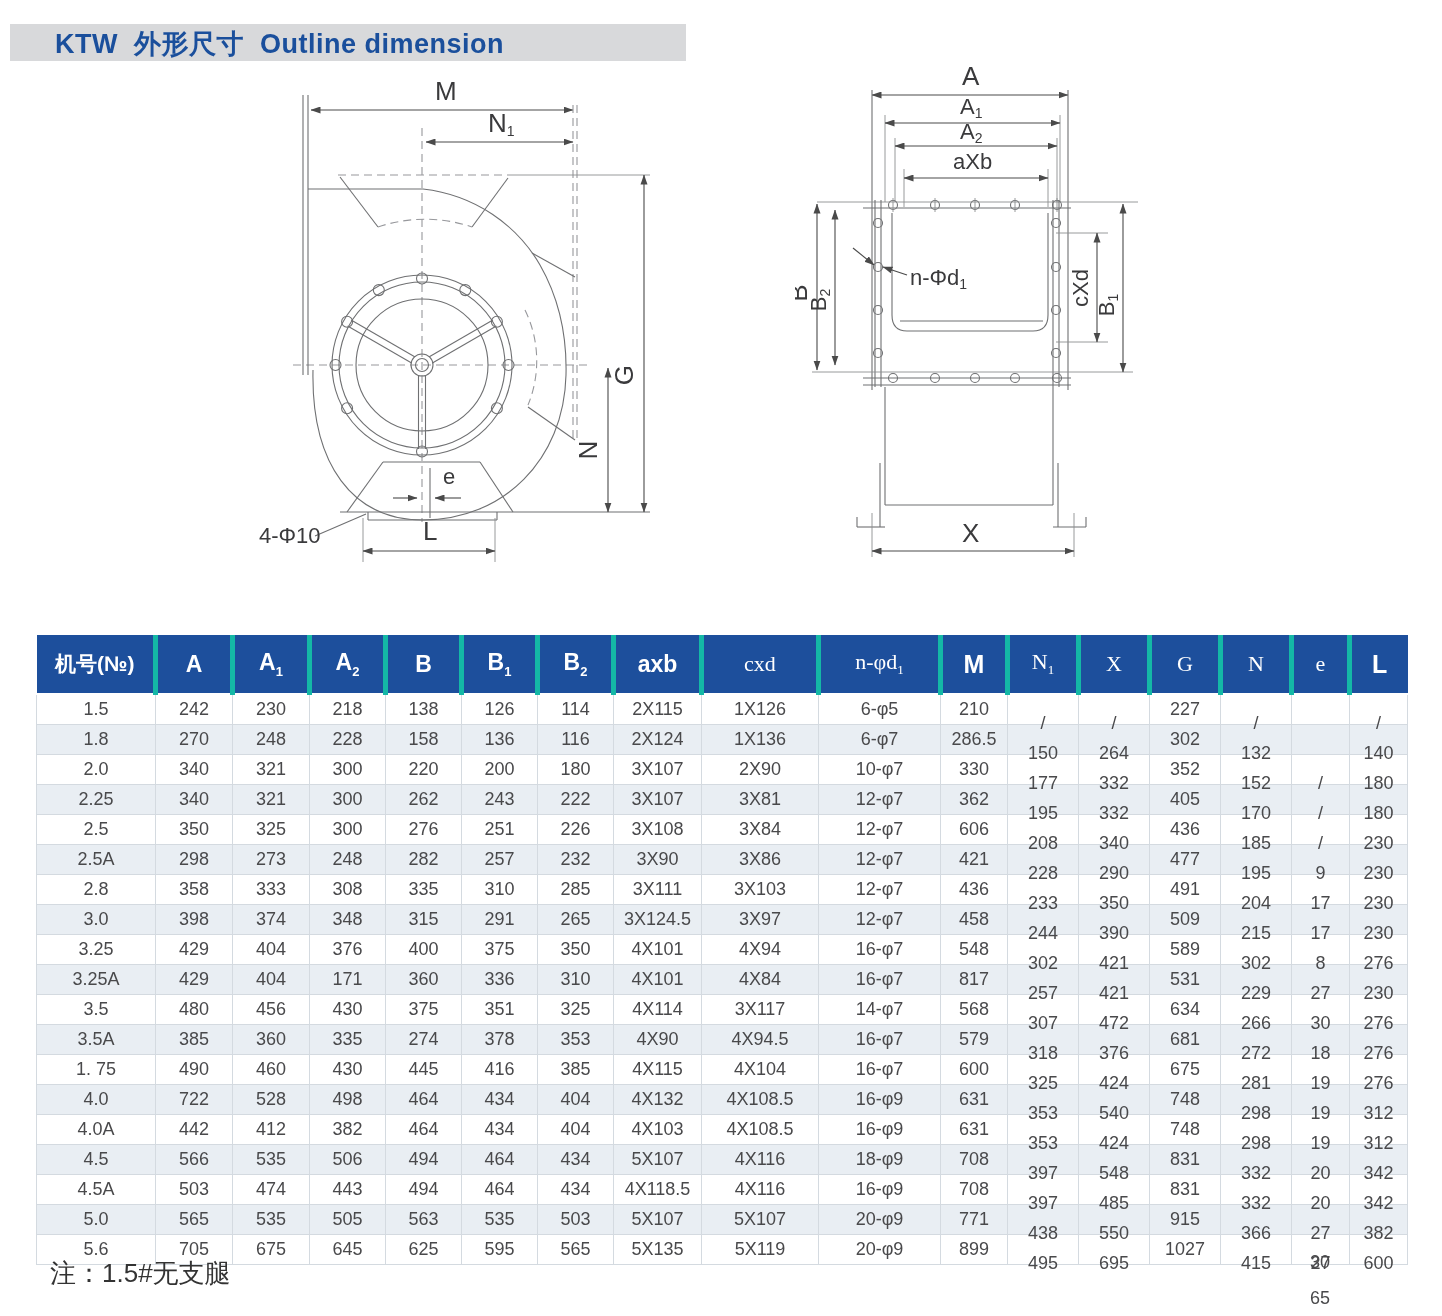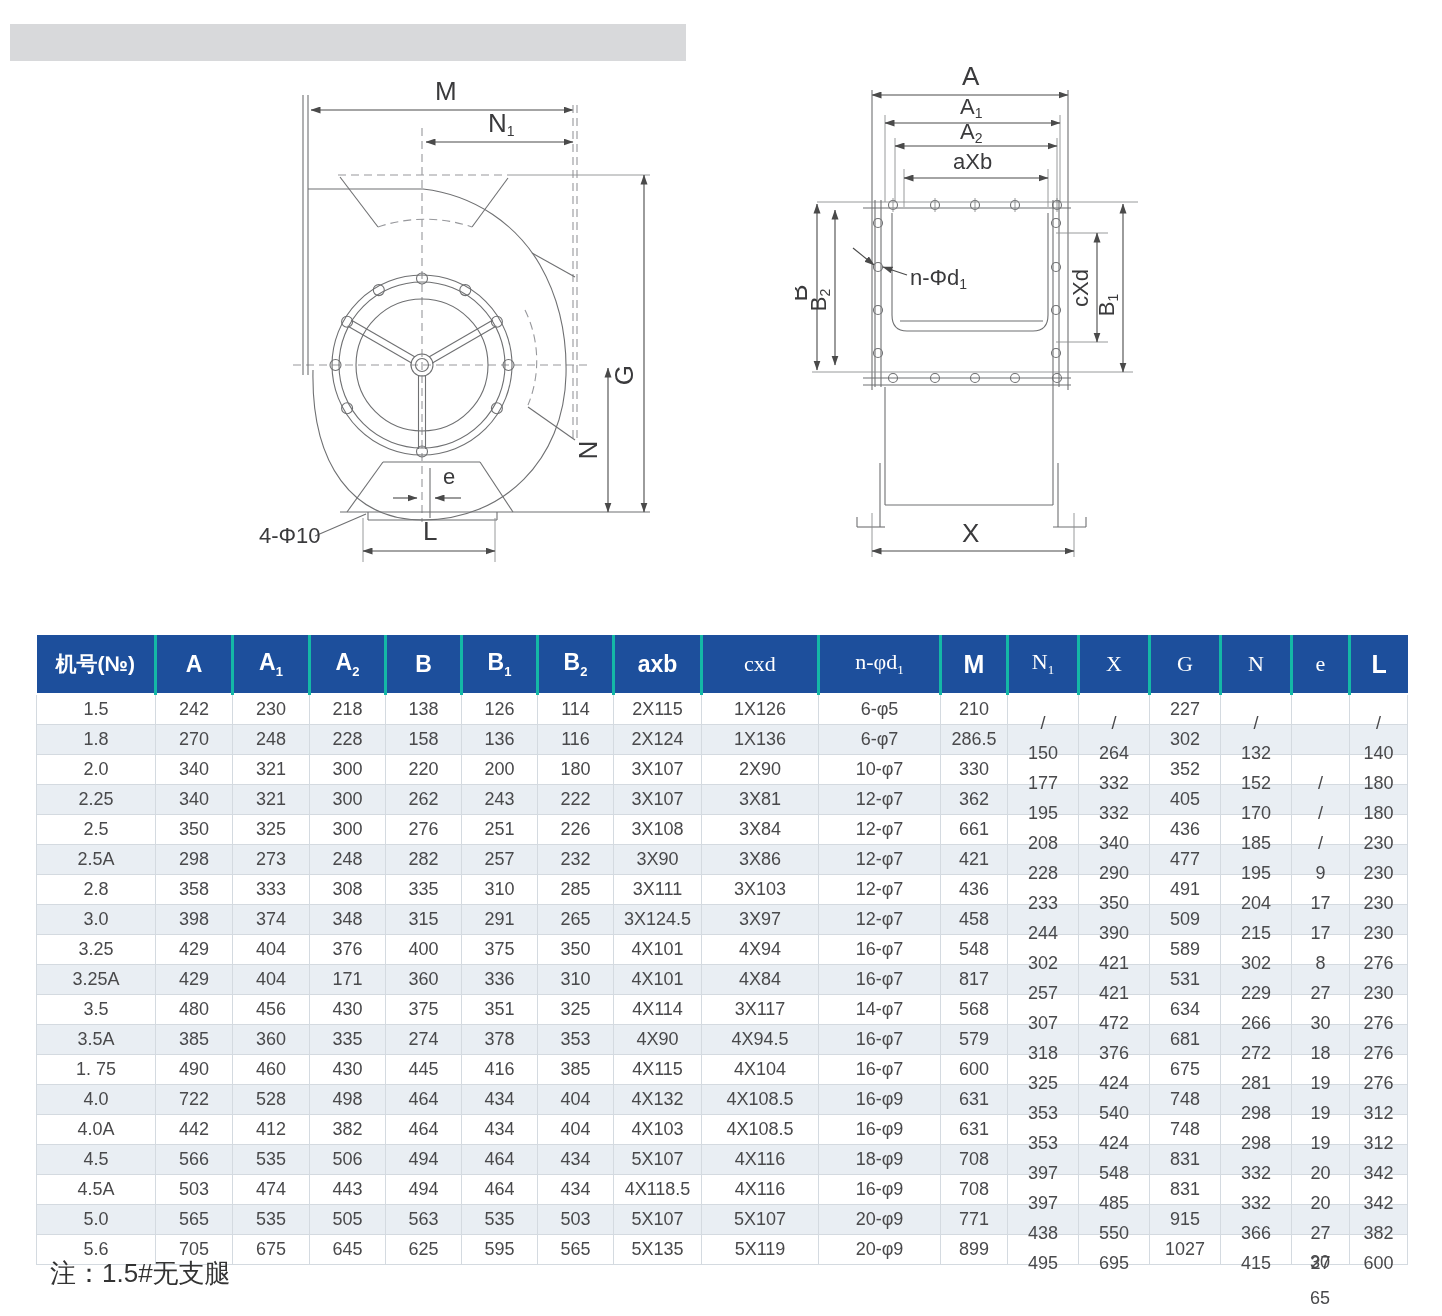--- a/index.html
+++ b/index.html
@@ -19,21 +19,21 @@
   .dash{stroke:#97989c;stroke-width:1.1;fill:none;stroke-dasharray:8 5;}
   .dim{stroke:#4a4a4a;stroke-width:1.1;fill:none;}
   .lbl{fill:#3a3a3c;font-family:"Liberation Sans",sans-serif;font-size:22px;}
   .lbl-big{fill:#3a3a3c;font-family:"Liberation Sans",sans-serif;font-size:26px;}
   .sub-t{font-size:14px;}
 
   
   #dim-table{position:absolute;left:36px;top:635px;width:1371px;border-collapse:collapse;
     table-layout:fixed;}
   #dim-table thead th{background:#1d4f9c;color:#ffffff;height:58px;text-align:center;
-    vertical-align:middle;border-right:3px solid #14b8a6;border-bottom:2px solid #ffffff;padding:0;}
+    vertical-align:middle;border-right:5px solid #14b8a6;border-bottom:2px solid #ffffff;padding:0;}
   #dim-table thead th:last-child{border-right:none;}
   th.sans-bold{font-family:"Liberation Sans",sans-serif;font-weight:bold;font-size:23px;}
   th.sans-bold-big{font-family:"Liberation Sans",sans-serif;font-weight:bold;font-size:25px;}
   th.sans-bold-sm{font-family:"Liberation Sans",sans-serif;font-weight:bold;font-size:21px;}
   th.serif{font-family:"Liberation Serif",serif;font-weight:normal;font-size:22px;}
   th sub{font-size:13px;}
   #dim-table tbody td{height:29px;padding:0;text-align:center;vertical-align:middle;
     border:1px solid #d4dae0;font-size:18px;color:#49494b;overflow:visible;
     font-family:"Liberation Sans",sans-serif;line-height:29px;}
   #dim-table tbody tr:nth-child(even){background:#e9eef3;}
@@ -49,20 +49,21 @@
     color:#49494b;font-family:"Liberation Sans",sans-serif;}
   #e-extra-0{top:1252px;}
   #e-extra-1{top:1288px;}
 </style>
 </head>
 <body>
 
 <div id="page">
 
   <div id="banner"></div>
+  <div id="page-title">KTW  外形尺寸  Outline dimension</div>
 
   <svg id="left-svg" width="440" height="500" viewBox="0 0 440 500">
     <defs>
       <marker id="ah-e" markerWidth="11" markerHeight="8" refX="9.5" refY="3.5" orient="auto" markerUnits="userSpaceOnUse">
         <path d="M0,0 L10,3.5 L0,7 Z" fill="#4a4a4a"></path>
       </marker>
       <marker id="ah-s" markerWidth="11" markerHeight="8" refX="0.5" refY="3.5" orient="auto" markerUnits="userSpaceOnUse">
         <path d="M10,0 L0,3.5 L10,7 Z" fill="#4a4a4a"></path>
       </marker>
     </defs>
@@ -371,21 +372,21 @@
           <td><span class="cv">2.5</span></td>
           <td><span class="cv">350</span></td>
           <td><span class="cv">325</span></td>
           <td><span class="cv">300</span></td>
           <td><span class="cv">276</span></td>
           <td><span class="cv">251</span></td>
           <td><span class="cv">226</span></td>
           <td><span class="cv">3X108</span></td>
           <td><span class="cv">3X84</span></td>
           <td class="serif-cell"><span class="cv">12-φ7</span></td>
-          <td><span class="cv">661</span></td>
+          <td><span class="cv">606</span></td>
           <td><span class="cv shift">208</span></td>
           <td><span class="cv shift">340</span></td>
           <td><span class="cv">436</span></td>
           <td><span class="cv shift">185</span></td>
           <td><span class="cv shift">/</span></td>
           <td><span class="cv shift">230</span></td>
         </tr>
         <tr>
           <td><span class="cv">2.5A</span></td>
           <td><span class="cv">298</span></td>

